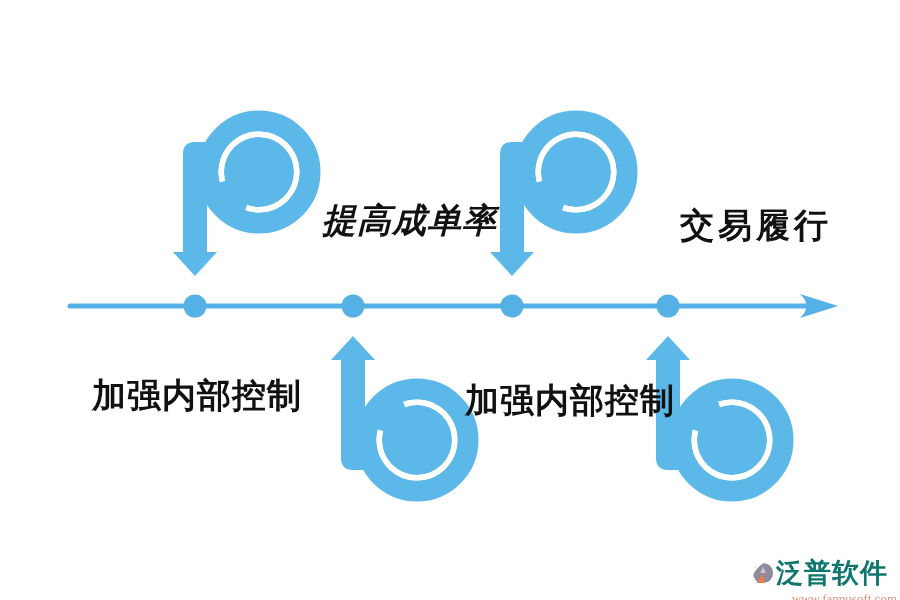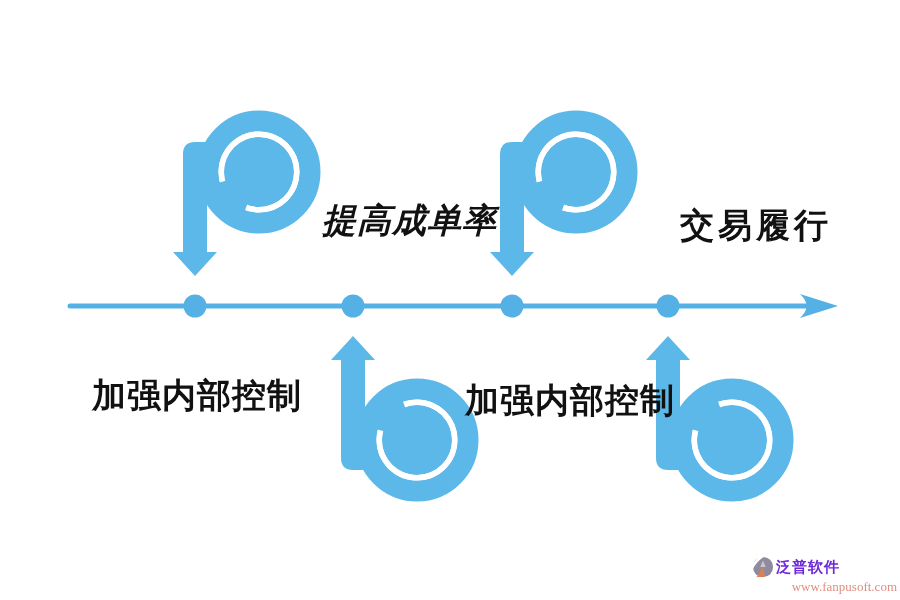--- a/index.html
+++ b/index.html
@@ -18,21 +18,21 @@
   .label{
     position:absolute;color:#111;font-weight:bold;font-size:34px;
     letter-spacing:1px;white-space:nowrap;line-height:1.1;
   }
   .label.l-close-rate{left:322px;top:202px;font-style:italic;}
   .label.l-fulfillment{left:680px;top:207px;letter-spacing:4px;}
   .label.l-efficiency{left:92px;top:377px;}
   .label.l-control{left:465px;top:382px;}
   .watermark{position:absolute;left:752px;top:555px;width:145px;}
   .wm-row{display:flex;align-items:center;gap:2px;}
-  .wm-brand{color:#6d28d9;font-size:15px;font-weight:bold;letter-spacing:1px;white-space:nowrap;}
+  .wm-brand{color:#0f766e;font-size:27px;font-weight:bold;letter-spacing:1px;white-space:nowrap;}
   .wm-url{color:#DE8F7F;font-size:13px;font-family:"Liberation Serif",serif;white-space:nowrap;margin-top:0px;text-align:right;}
   .wm-logo{width:22px;height:24px;flex:0 0 auto;}
 </style>
 </head>
 <body>
 
 <div class="canvas">
 
   <svg width="0" height="0" style="position:absolute">
     <defs>

